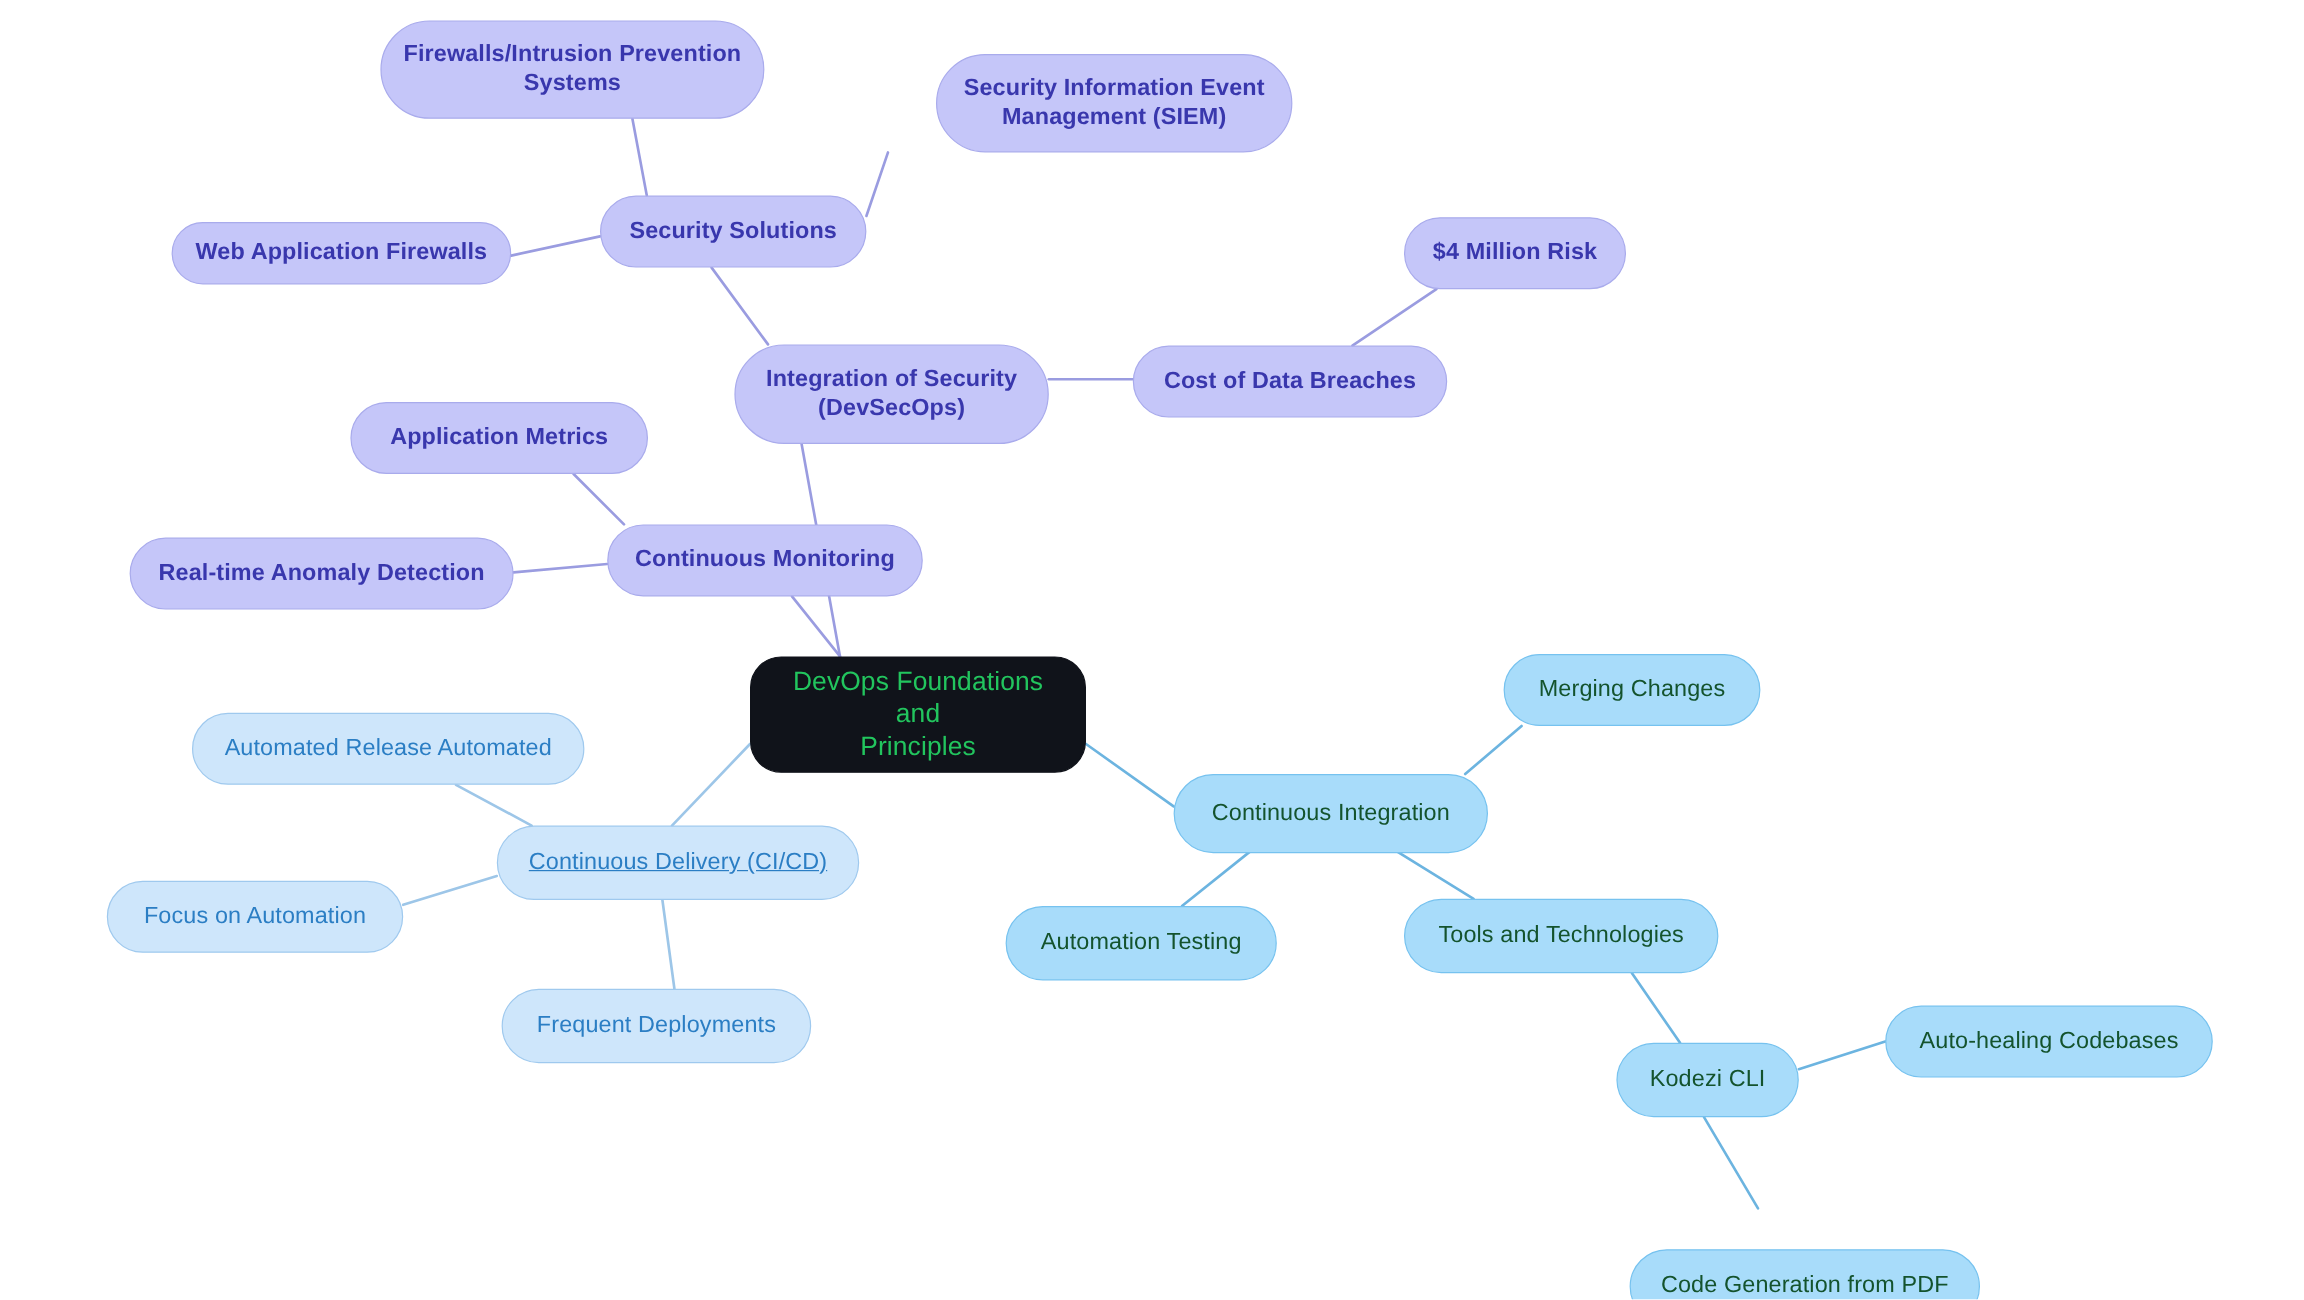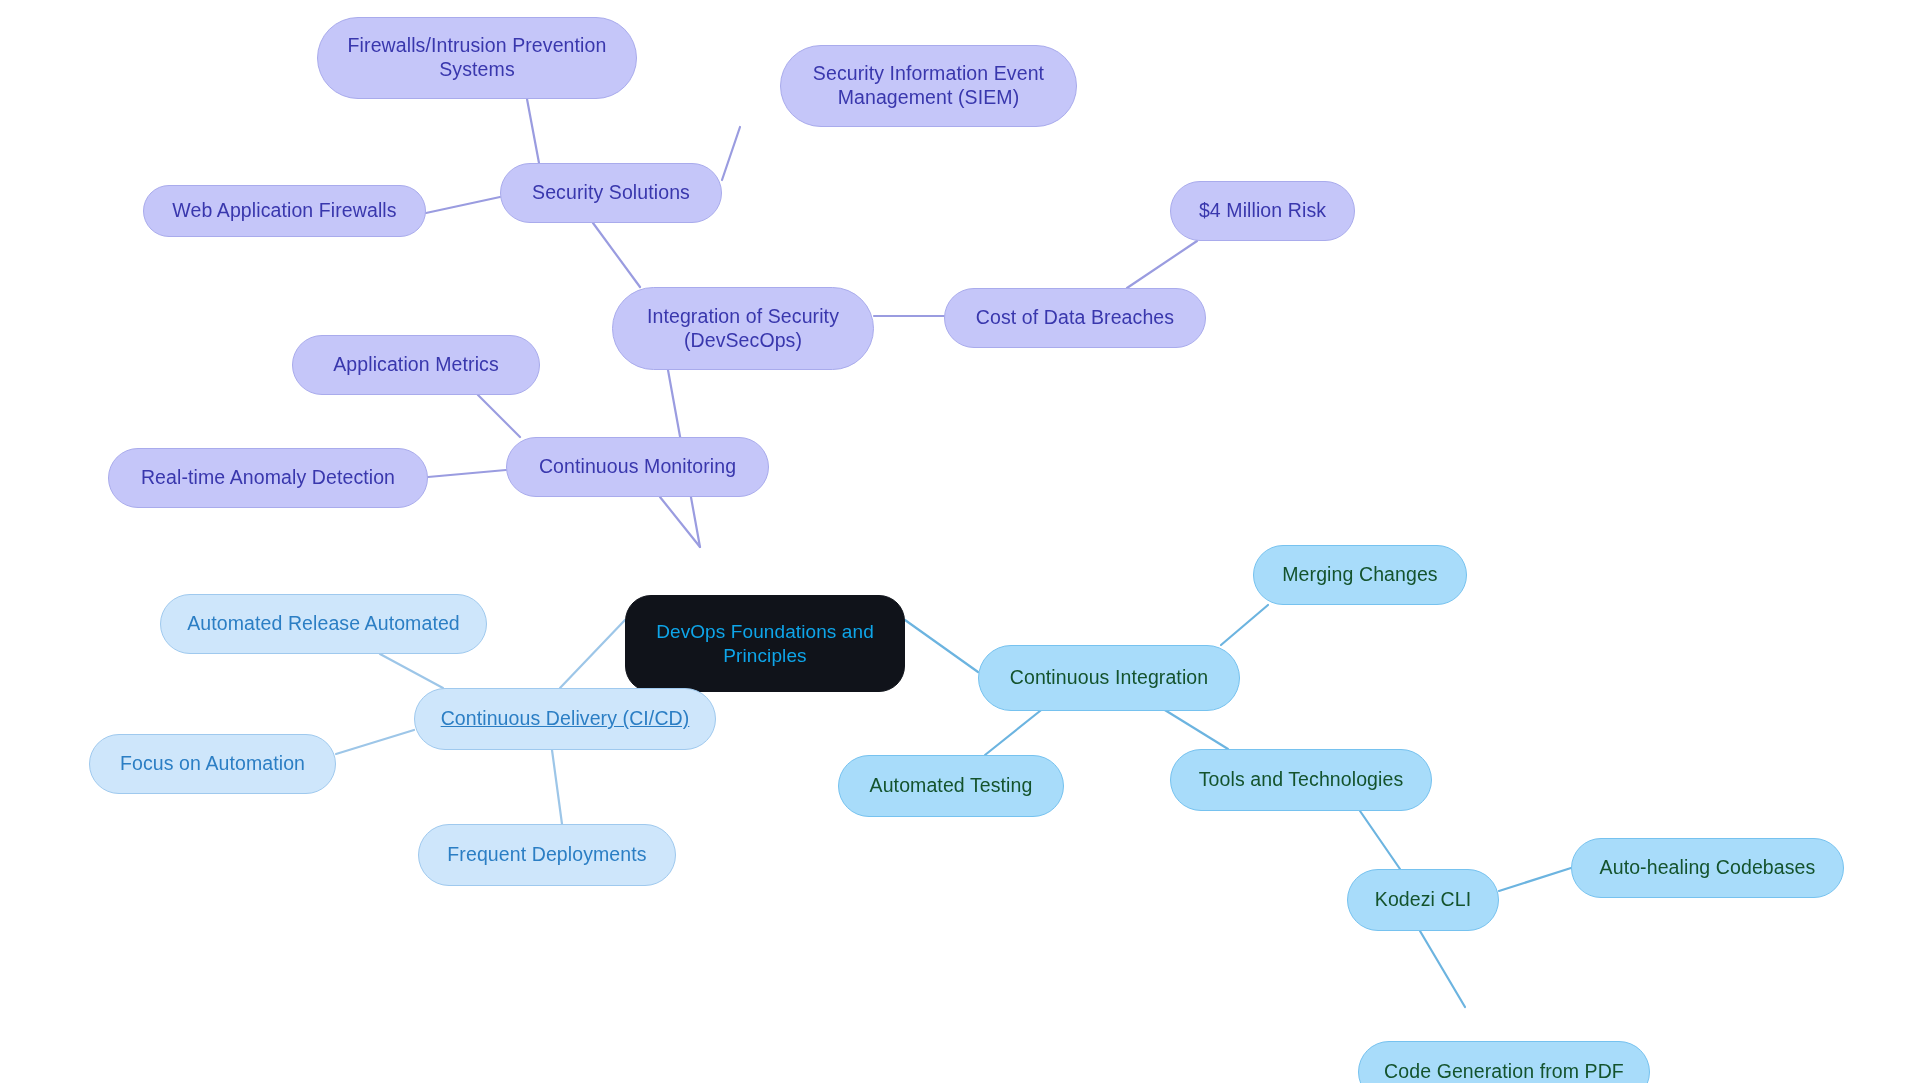--- a/index.html
+++ b/index.html
@@ -36,30 +36,30 @@
     border-style: solid;
     border-width: 1.5px;
     line-height: 1.22;
     white-space: pre-line;
     padding: 0 14px;
     letter-spacing: 0.1px;
   }
   .node.root {
     background: #10131a;
     border-color: #10131a;
-    color: #0ea5e9;
+    color: #22c55e;
     border-radius: 26px;
-    font-size: 19px;
-    margin-top: 48px;
+    font-size: 22px;
   }
   .node.purple {
     background: #c5c6f9;
     border-color: #a9abec;
     color: #3937ad;
     font-size: 19.5px;
+    font-weight: bold;
   }
   .node.blue {
     background: #a8dcfa;
     border-color: #76c2ef;
     color: #14532d;
     font-size: 19.5px;
   }
   .node.lightblue {
     background: #cee6fb;
     border-color: #9fc9ee;
@@ -105,21 +105,21 @@
       <div class="node purple" style="left: 780px; top: 45px; width: 297px; height: 82px;">Security Information Event
 Management (SIEM)</div>
       <div class="node purple" style="left: 143px; top: 185px; width: 283px; height: 52px;">Web Application Firewalls</div>
       <div class="node purple" style="left: 944px; top: 288px; width: 262px; height: 60px;">Cost of Data Breaches</div>
       <div class="node purple" style="left: 1170px; top: 181px; width: 185px; height: 60px;">$4 Million Risk</div>
       <div class="node purple" style="left: 506px; top: 437px; width: 263px; height: 60px;">Continuous Monitoring</div>
       <div class="node purple" style="left: 292px; top: 335px; width: 248px; height: 60px;">Application Metrics</div>
       <div class="node purple" style="left: 108px; top: 448px; width: 320px; height: 60px;">Real-time Anomaly Detection</div>
       <div class="node blue" style="left: 978px; top: 645px; width: 262px; height: 66px;">Continuous Integration</div>
       <div class="node blue" style="left: 1253px; top: 545px; width: 214px; height: 60px;">Merging Changes</div>
-      <div class="node blue" style="left: 838px; top: 755px; width: 226px; height: 62px;">Automated Testing</div>
+      <div class="node blue" style="left: 838px; top: 755px; width: 226px; height: 62px;">Automation Testing</div>
       <div class="node blue" style="left: 1170px; top: 749px; width: 262px; height: 62px;">Tools and Technologies</div>
       <div class="node blue" style="left: 1347px; top: 869px; width: 152px; height: 62px;">Kodezi CLI</div>
       <div class="node blue" style="left: 1571px; top: 838px; width: 273px; height: 60px;">Auto-healing Codebases</div>
       <div class="node blue" style="left: 1358px; top: 1007px; width: 292px; height: 62px; margin-top: 34px;">Code Generation from PDF</div>
       <div class="node lightblue" style="left: 414px; top: 688px; width: 302px; height: 62px; text-decoration: underline;">Continuous Delivery (CI/CD)</div>
       <div class="node lightblue" style="left: 160px; top: 594px; width: 327px; height: 60px;">Automated Release Automated</div>
       <div class="node lightblue" style="left: 89px; top: 734px; width: 247px; height: 60px;">Focus on Automation</div>
       <div class="node lightblue" style="left: 418px; top: 824px; width: 258px; height: 62px;">Frequent Deployments</div>
     </div>
 </div>

